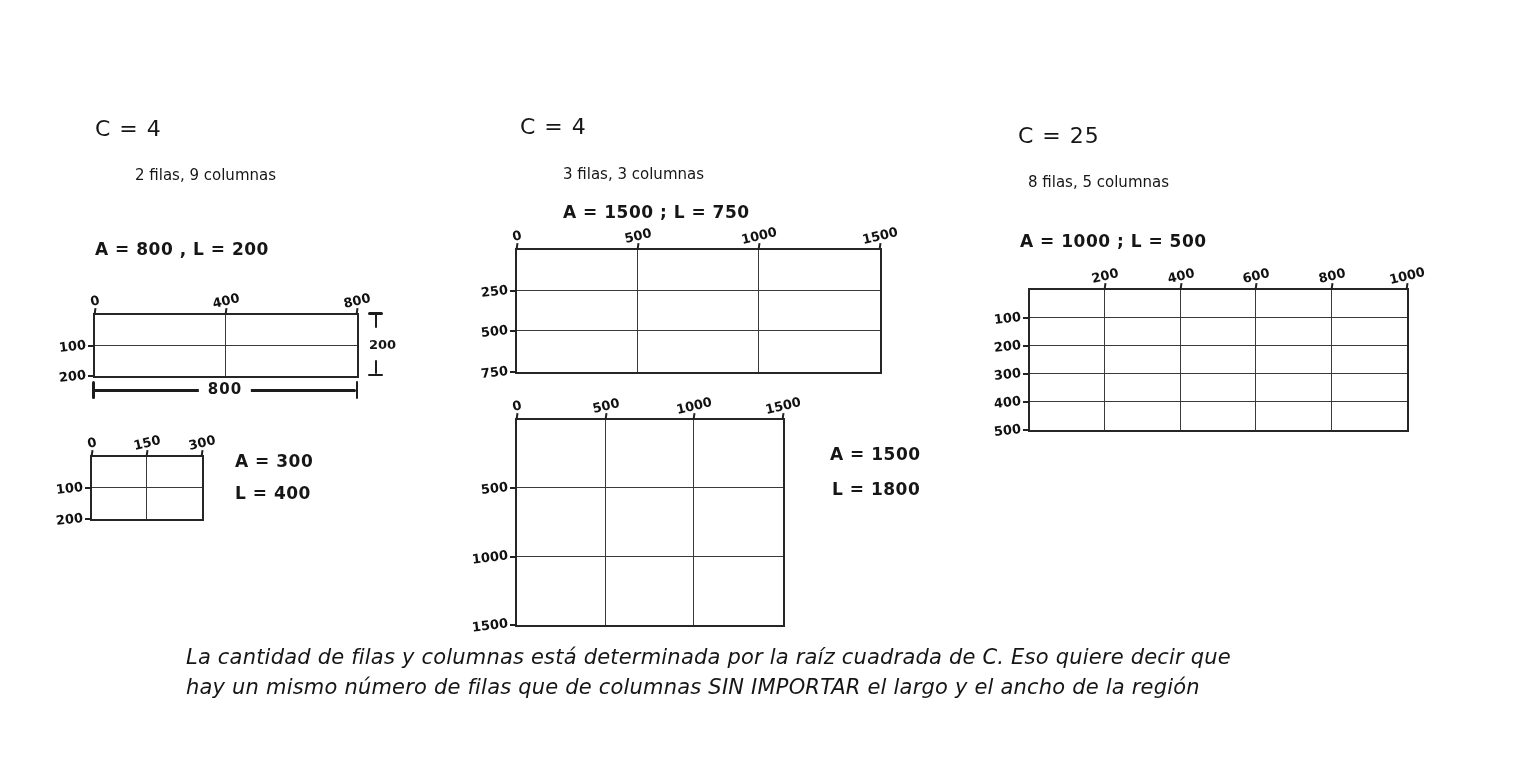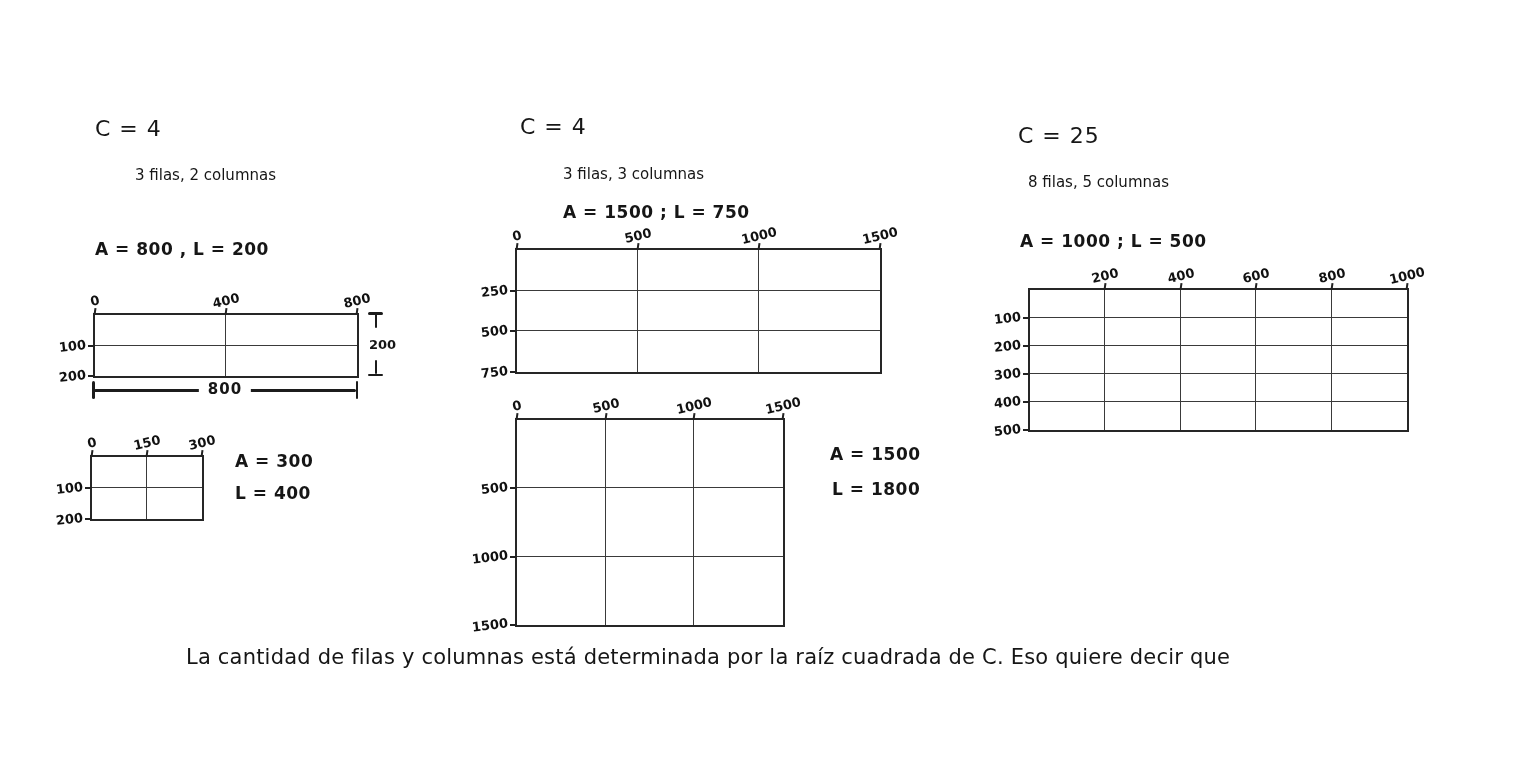--- a/index.html
+++ b/index.html
@@ -42,31 +42,31 @@
   .hdim-label{
     position:absolute;left:50%;top:50%;transform:translate(-50%,-55%);
     background:#fff;padding:0 9px;font-size:15px;font-weight:700;letter-spacing:1px;
   }
   
   .vdim{position:absolute;width:30px;}
   .vdim-cap{position:absolute;left:6px;width:15px;height:2.5px;background:#1c1c1c;border-radius:2px;}
   .vdim-line{position:absolute;left:12.5px;width:2.5px;background:#1c1c1c;border-radius:2px;}
   .vdim-label{position:absolute;left:7px;top:50%;transform:translateY(-50%);font-size:13px;font-weight:700;background:#fff;padding:2px 0;}
 
-  .footer-line{position:absolute;left:186px;font-size:21px;letter-spacing:.2px;white-space:nowrap;}
+  .footer-line{position:absolute;left:186px;font-size:21px;letter-spacing:.2px;white-space:nowrap;font-style:italic;}
 </style>
 </head>
 <body>
 
 <div class="canvas">
 
 
   <div>
     <div class="c-label" style="left:95px;top:116px">C = 4</div>
-    <div class="dims-label" style="left:135px;top:166px">3 filas, 2 columnas</div>
+    <div class="dims-label" style="left:135px;top:166px">2 filas, 9 columnas</div>
     <div class="params-label" style="left:95px;top:239px">A = 800 ,   L = 200</div>
 
     <div class="grid" style="left: 93px; top: 313px; width: 262px; height: 61px; grid-template-columns: repeat(2, 1fr); grid-template-rows: repeat(2, 1fr);">
         <div class="cell"></div>
         <div class="cell" style="border-right: none;"></div>
         <div class="cell" style="border-bottom: none;"></div>
         <div class="cell" style="border-right: none; border-bottom: none;"></div>
         <span class="tick tick-top" style="left: 0%;">0</span>
         <span class="mark mark-top" style="left: 0%;"></span>
         <span class="tick tick-top" style="left: 50%;">400</span>
@@ -222,14 +222,15 @@
         <span class="tick tick-left" style="top: 60%;">300</span>
         <span class="mark mark-left" style="top: 60%;"></span>
         <span class="tick tick-left" style="top: 80%;">400</span>
         <span class="mark mark-left" style="top: 80%;"></span>
         <span class="tick tick-left" style="top: 100%;">500</span>
         <span class="mark mark-left" style="top: 100%;"></span>
       </div>
   </div>
 
   <div class="footer-line" style="top:645px">La cantidad de filas y columnas está determinada por la raíz cuadrada de C. Eso quiere decir que</div>
+  <div class="footer-line" style="top:675px">hay un mismo número de filas que de columnas SIN IMPORTAR el largo y el ancho de la región</div>
 
 </div>
 
 </body></html>

